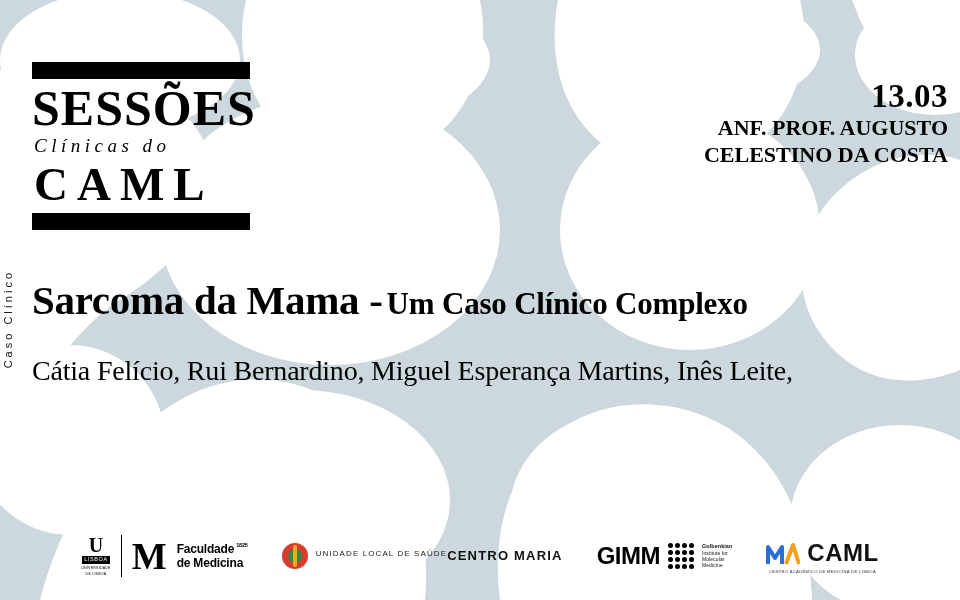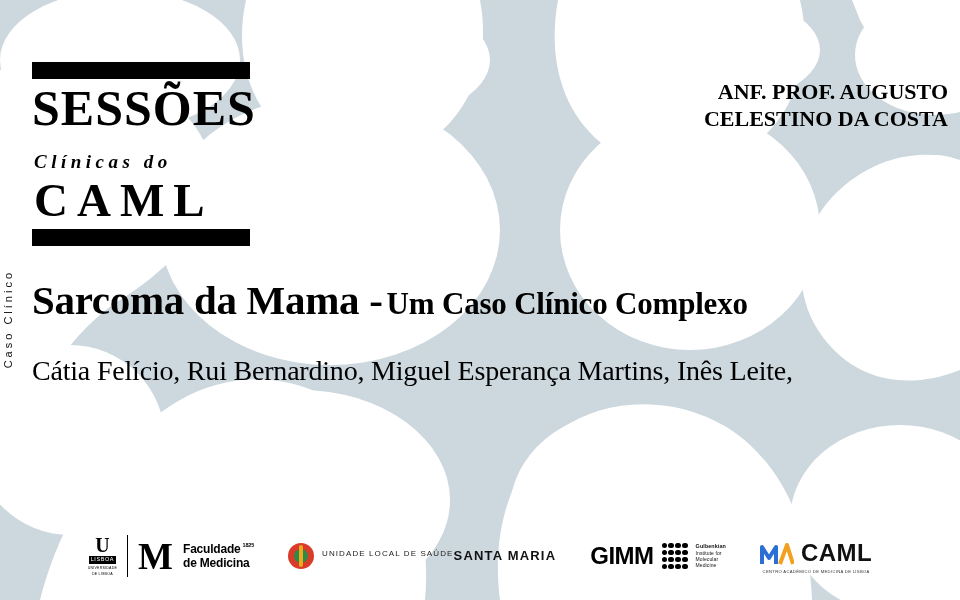--- a/index.html
+++ b/index.html
@@ -56,24 +56,24 @@
     font-family: "Liberation Serif", serif;
     font-weight: bold;
     font-size: 50px;
     line-height: 50px;
     letter-spacing: 1px;
     margin-top: 4px;
   }
   #brand-clinicas {
     font-family: "Liberation Serif", serif;
     font-style: italic;
-    font-weight: bold;
+    font-weight: normal;
     font-size: 19px;
     letter-spacing: 4.5px;
-    margin: 18px 0 2px 2px;
+    margin: 2px 0 2px 2px;
   }
   #brand-caml {
     font-family: "Liberation Serif", serif;
     font-weight: bold;
     font-size: 47px;
     line-height: 50px;
     letter-spacing: 9px;
     margin-left: 2px;
   }
   
@@ -384,20 +384,21 @@
 
   <div id="brand">
     <div class="brand-bar"></div>
     <div id="brand-sessoes">SESSÕES</div>
     <div id="brand-clinicas">Clínicas do</div>
     <div id="brand-caml">CAML</div>
     <div class="brand-bar bottom"></div>
   </div>
 
   <div id="event-info">
+    <div id="event-date">13.03</div>
     <div class="event-venue">ANF. PROF. AUGUSTO</div>
     <div class="event-venue">CELESTINO DA COSTA</div>
   </div>
 
   <div id="title-row">
     <span id="title-main">Sarcoma da Mama -</span>
     <span id="title-sub">Um Caso Clínico Complexo</span>
   </div>
 
   <div id="authors">
@@ -422,21 +423,21 @@
           <span class="fm-year">1825</span>
         </div>
         <div class="fm-l2">de Medicina</div>
       </div>
     </div>
 
     <div id="logo-uls" class="logo">
       <div class="uls-circle"></div>
       <div class="uls-text">
         <div class="uls-l1">UNIDADE LOCAL DE SAÚDE</div>
-        <div class="uls-l2">SANTA MARIA</div>
+        <div class="uls-l2">CENTRO MARIA</div>
       </div>
     </div>
 
     <div id="logo-gimm" class="logo">
       <div class="gimm-word">GIMM</div>
       <div class="gimm-dots">
         <i></i>
           <i></i>
           <i></i>
           <i></i>

